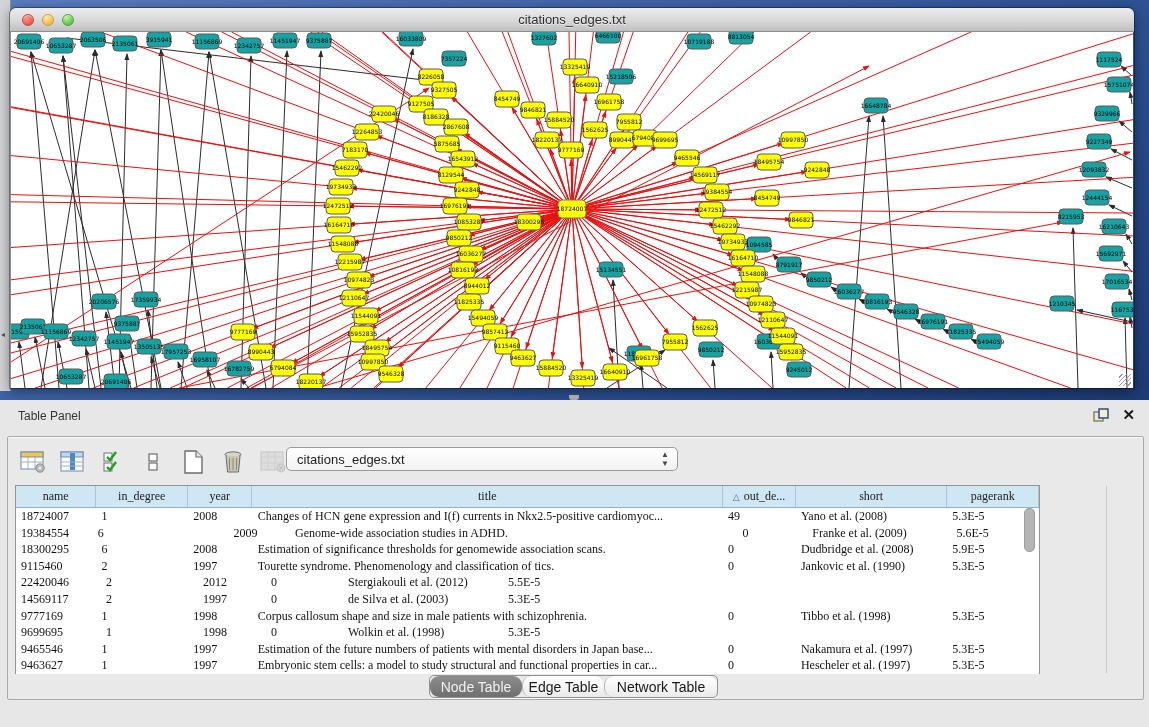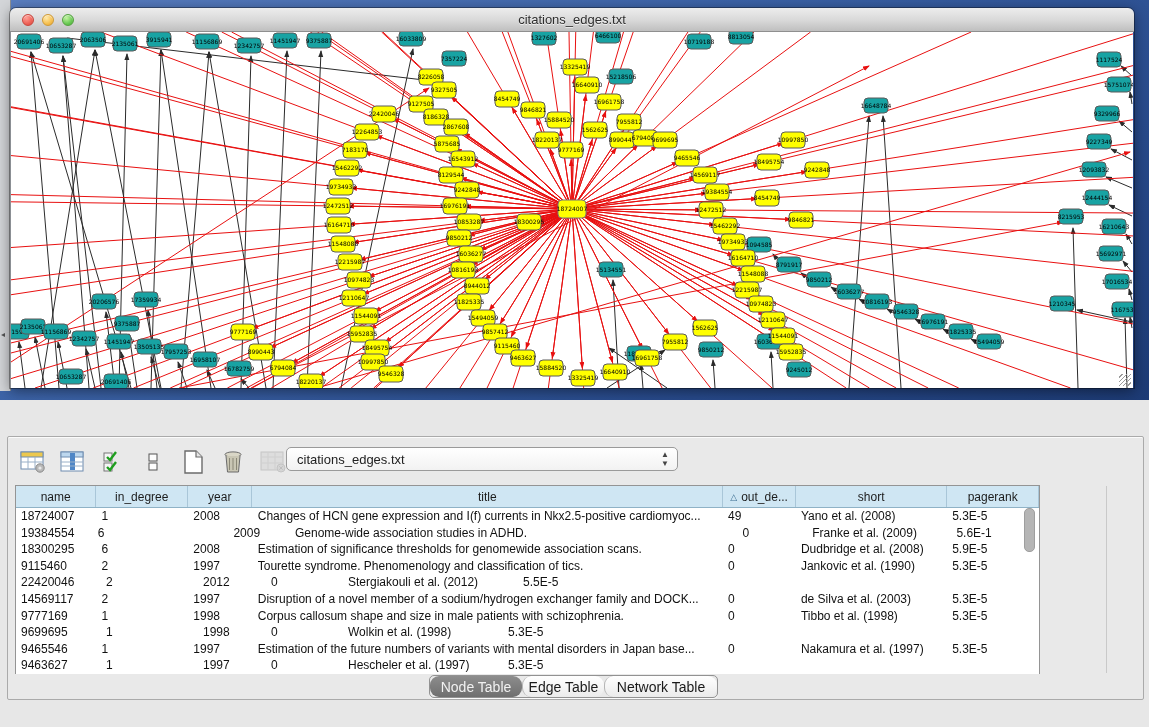--- a/index.html
+++ b/index.html
@@ -40,21 +40,21 @@
   
   #tp-toolbar{position:absolute;left:10px;top:8px;height:34px;display:flex;align-items:center;gap:10px;}
   .tbtn{width:30px;height:30px;display:flex;align-items:center;justify-content:center;}
   .fx{font-family:"DejaVu Serif",serif;font-style:italic;font-weight:bold;font-size:14px;color:#222;}
   #table-select{position:absolute;left:278px;top:10px;width:392px;height:24px;
     background:linear-gradient(#ffffff,#f2f2f2);border:1px solid #9a9a9a;border-radius:5px;
     font-size:13px;color:#222;line-height:23px;padding-left:10px;box-sizing:border-box;}
   #table-select .spin{position:absolute;right:8px;top:2px;font-size:8px;color:#444;line-height:9px;text-align:center;}
   
   #dtable{position:absolute;left:7px;top:48px;width:1025px;height:189px;background:#fff;
-    border:1px solid #949494;box-sizing:border-box;}
+    border:1px solid #949494;box-sizing:border-box;font-family:Liberation Serif, serif;}
   #thead{display:flex;height:21px;background:#cfe6f3;border-bottom:1px solid #8fb2c6;}
   #thead .th{box-sizing:border-box;border-right:1px solid #a9c6d8;font-size:12px;color:#1c1c1c;
     display:flex;align-items:center;justify-content:center;gap:4px;overflow:hidden;white-space:nowrap;}
   #thead .sort{font-size:9px;color:#3c6e92;}
   #tbody .tr{display:flex;height:16.6px;line-height:16.6px;background:#fff;}
   #tbody .td{box-sizing:border-box;padding-left:5px;font-size:12px;color:#111;
     overflow:hidden;white-space:nowrap;}
   #colsep{position:absolute;left:1090px;top:0;bottom:0;width:1px;background:#c9c9c9;}
   #vscroll{position:absolute;right:4px;top:22px;width:11px;height:160px;}
   #vthumb{width:9px;height:42px;border-radius:5px;background:#b5b5b5;border:1px solid #9e9e9e;}
@@ -860,20 +860,31 @@
             <rect x="547" y="168" width="28" height="18" rx="4" fill="#ffff00" stroke="#777" stroke-width="1"></rect>
             <text x="561" y="179" text-anchor="middle" font-size="6.5">18724007</text>
           </g>
         </svg>
       <div id="grip"></div>
     </div>
   </div>
 </div>
 
 <div id="table-panel">
+  <div id="panel-header">
+    <div id="panel-notch"></div>
+    <span id="panel-title">Table Panel</span>
+    <span id="float-btn">
+      <svg width="16" height="14" viewBox="0 0 16 14">
+        <rect x="1" y="4" width="9" height="9" fill="none" stroke="#80804a" stroke-width="1.4"></rect>
+        <rect x="6" y="1" width="9" height="9" fill="#efefd9" stroke="#2e4372" stroke-width="1.4"></rect>
+      </svg>
+    </span>
+    <span id="close-btn">✕</span>
+  </div>
 
   <div id="panel-inner">
     <div id="tp-toolbar">
       <span class="tbtn">
         <svg width="26" height="22" viewBox="0 0 26 22">
           <rect x="1" y="1" width="22" height="17" fill="#fff" stroke="#6f8cb0"></rect>
           <rect x="1" y="1" width="22" height="5" fill="#ecc84e" stroke="#6f8cb0"></rect>
           <path d="M8 6v12 M15 6v12 M1 11h22" stroke="#9ab0c8" fill="none"></path>
           <circle cx="20" cy="17" r="4.2" fill="#b9b9b9" stroke="#8a8a8a"></circle>
           <circle cx="20" cy="17" r="1.6" fill="#e9e9e9"></circle>
@@ -967,21 +978,21 @@
             <div class="td" style="width: 160px;">Yano et al. (2008)</div>
             <div class="td" style="width: 97px;">5.3E-5</div>
           </div>
           <div class="tr">
             <div class="td" style="width: 85px;">19384554</div>
             <div class="td" style="width: 97px;">6</div>
             <div class="td" style="width: 68px; margin-left: 48px;">2009</div>
             <div class="td" style="width: 498px;">Genome-wide association studies in ADHD.</div>
             <div class="td" style="width: 77px;">0</div>
             <div class="td" style="width: 160px;">Franke et al. (2009)</div>
-            <div class="td" style="width: 97px;">5.6E-1</div>
+            <div class="td" style="width: 97px;">5.6E-5</div>
           </div>
           <div class="tr">
             <div class="td" style="width: 85px;">18300295</div>
             <div class="td" style="width: 97px;">6</div>
             <div class="td" style="width: 68px;">2008</div>
             <div class="td" style="width: 498px;">Estimation of significance thresholds for genomewide association scans.</div>
             <div class="td" style="width: 77px;">0</div>
             <div class="td" style="width: 160px;">Dudbridge et al. (2008)</div>
             <div class="td" style="width: 97px;">5.9E-5</div>
           </div>
@@ -993,27 +1004,26 @@
             <div class="td" style="width: 77px;">0</div>
             <div class="td" style="width: 160px;">Jankovic et al. (1990)</div>
             <div class="td" style="width: 97px;">5.3E-5</div>
           </div>
           <div class="tr">
             <div class="td" style="width: 85px;">22420046</div>
             <div class="td" style="width: 97px;">2</div>
             <div class="td" style="width: 68px;">2012</div>
             <div class="td" style="width: 77px;">0</div>
             <div class="td" style="width: 160px;">Stergiakouli et al. (2012)</div>
-            <div class="td" style="width: 97px; margin-left: 15px;">5.5E-5</div>
+            <div class="td" style="width: 97px;">5.5E-5</div>
           </div>
           <div class="tr">
             <div class="td" style="width: 85px;">14569117</div>
             <div class="td" style="width: 97px;">2</div>
             <div class="td" style="width: 68px;">1997</div>
-            <div class="td" style="width: 498px;">Disruption of a novel member of a sodium/hydrogen exchanger family and DOCK...</div>
             <div class="td" style="width: 77px;">0</div>
             <div class="td" style="width: 160px;">de Silva et al. (2003)</div>
             <div class="td" style="width: 97px;">5.3E-5</div>
           </div>
           <div class="tr">
             <div class="td" style="width: 85px;">9777169</div>
             <div class="td" style="width: 97px;">1</div>
             <div class="td" style="width: 68px;">1998</div>
             <div class="td" style="width: 498px;">Corpus callosum shape and size in male patients with schizophrenia.</div>
             <div class="td" style="width: 77px;">0</div>
@@ -1025,29 +1035,30 @@
             <div class="td" style="width: 97px;">1</div>
             <div class="td" style="width: 68px;">1998</div>
             <div class="td" style="width: 77px;">0</div>
             <div class="td" style="width: 160px;">Wolkin et al. (1998)</div>
             <div class="td" style="width: 97px;">5.3E-5</div>
           </div>
           <div class="tr">
             <div class="td" style="width: 85px;">9465546</div>
             <div class="td" style="width: 97px;">1</div>
             <div class="td" style="width: 68px;">1997</div>
-            <div class="td" style="width: 498px;">Estimation of the future numbers of variants with mental disorders in Japan base...</div>
+            <div class="td" style="width: 498px;">Estimation of the future numbers of patients with mental disorders in Japan base...</div>
             <div class="td" style="width: 77px;">0</div>
             <div class="td" style="width: 160px;">Nakamura et al. (1997)</div>
             <div class="td" style="width: 97px;">5.3E-5</div>
           </div>
           <div class="tr">
             <div class="td" style="width: 85px;">9463627</div>
             <div class="td" style="width: 97px;">1</div>
             <div class="td" style="width: 68px;">1997</div>
+            <div class="td" style="width: 498px;">Embryonic stem cells: a model to study structural and functional properties in car...</div>
             <div class="td" style="width: 77px;">0</div>
             <div class="td" style="width: 160px;">Hescheler et al. (1997)</div>
             <div class="td" style="width: 97px;">5.3E-5</div>
           </div>
         </div>
       <div id="colsep"></div>
       <div id="vscroll">
           <div id="vthumb"></div>
         </div>
     </div>

